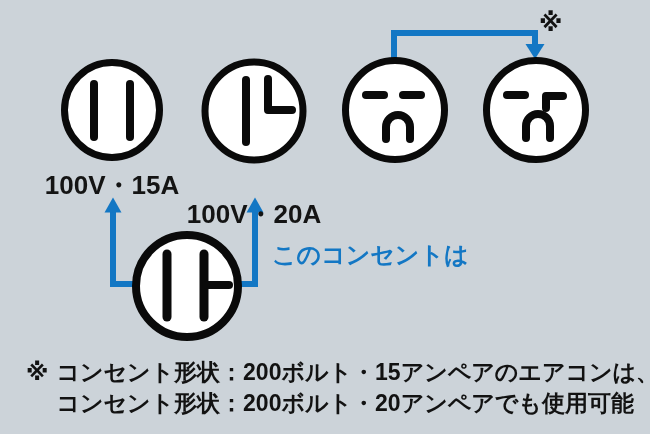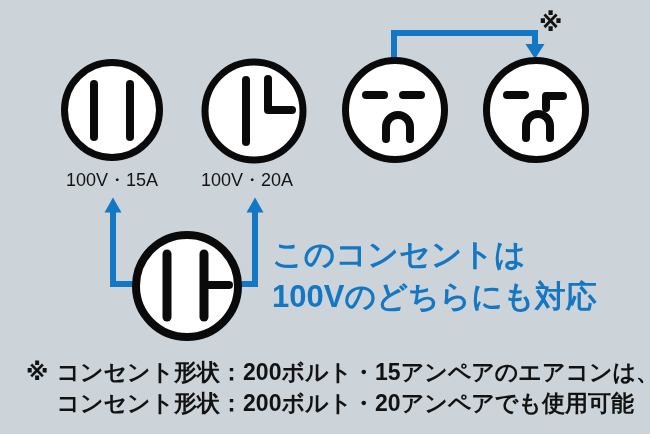--- a/index.html
+++ b/index.html
@@ -7,30 +7,30 @@
     position:relative;
     width:650px;height:434px;
     background:#ccd3d9;
     font-family:"Liberation Sans","DejaVu Sans",sans-serif;
     overflow:hidden;
   }
   .diagram-svg{position:absolute;left:0;top:0;}
   .outlet-label{
     position:absolute;top:168px;width:150px;
     text-align:center;
-    font-size:18px;font-weight:400;color:#141414;
+    font-size:26px;font-weight:700;color:#141414;
     white-space:nowrap;letter-spacing:0px;
   }
   .asterisk-top{
     position:absolute;left:539px;top:9px;
     font-size:24px;font-weight:600;color:#121212;
   }
   .callout{
     position:absolute;left:272px;top:234px;
-    font-size:31px;font-weight:bold;color:#1377c4;
+    font-size:24px;font-weight:bold;color:#1377c4;
     line-height:42px;white-space:nowrap;
   }
   .footnote{
     position:absolute;left:26px;top:357px;
     display:flex;gap:8px;
     font-size:23px;font-weight:600;color:#121212;
     line-height:31px;white-space:nowrap;
   }
 </style>
 </head>
@@ -85,25 +85,24 @@
       <circle cx="187" cy="286" r="51" fill="#ffffff" stroke-width="8"></circle>
       <path d="M167 254 V317" fill="none" stroke-width="9"></path>
       <path d="M204 254 V317" fill="none" stroke-width="9"></path>
       <path d="M206 285 H229" fill="none" stroke-width="8"></path>
     </g>
   </svg>
 
   <div class="asterisk-top">※</div>
 
   <div class="outlet-label" style="left:37px;">100V・15A</div>
-  <div class="outlet-label" style="left:172px;">100V・20A</div>
+  <div class="outlet-label" style="left:179px;margin-top:29px;">100V・20A</div>
 
   <div class="callout">
     <div>このコンセントは</div>
-    <div>100Vのどちらにも対応</div>
   </div>
 
   <div class="footnote">
     <span>※</span>
     <span>
       <div>コンセント形状：200ボルト・15アンペアのエアコンは、</div>
       <div>コンセント形状：200ボルト・20アンペアでも使用可能</div>
     </span>
   </div>
 

